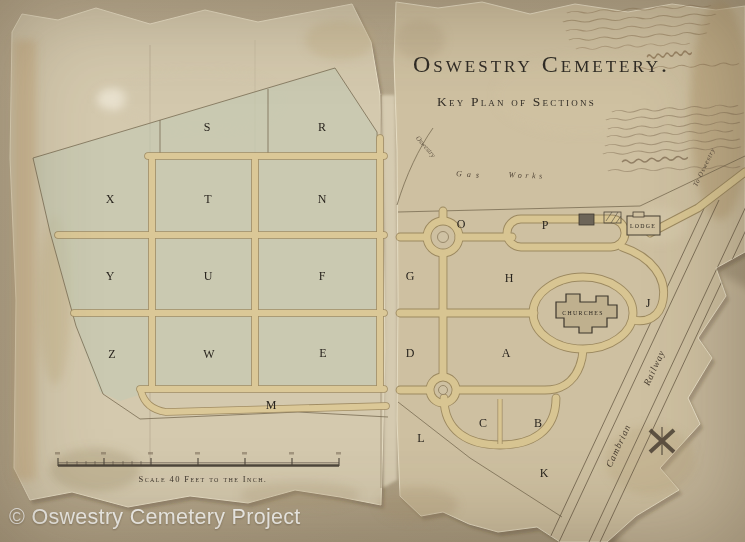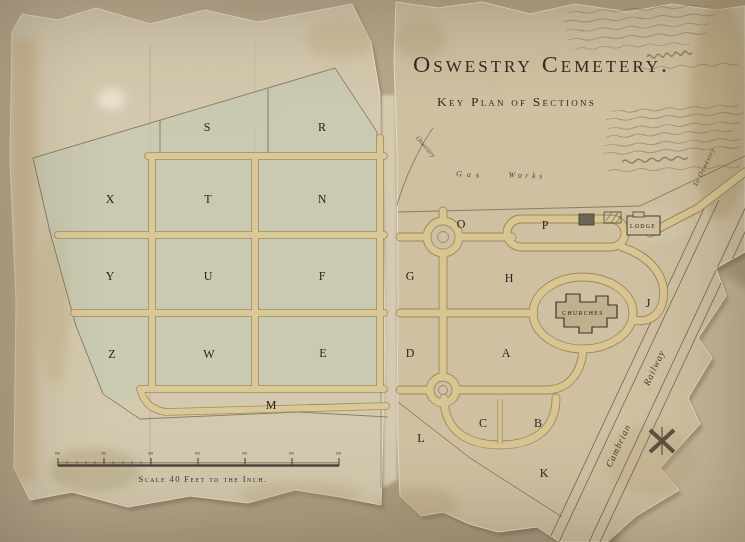--- a/index.html
+++ b/index.html
@@ -263,14 +263,15 @@
       <rect x="148" y="452" width="5" height="2.5"></rect>
           <rect x="195" y="452" width="5" height="2.5"></rect>
       <rect x="242" y="452" width="5" height="2.5"></rect>
           <rect x="289" y="452" width="5" height="2.5"></rect>
       <rect x="336" y="452" width="5" height="2.5"></rect>
     </g>
   </g>
   <text class="scaletxt" x="203" y="482">Scale 40 Feet to the Inch.</text>
 </svg>
 
+<div class="caption">© Oswestry Cemetery Project</div>
 <div class="vignette"></div>
 </div>
 
 </body></html>

